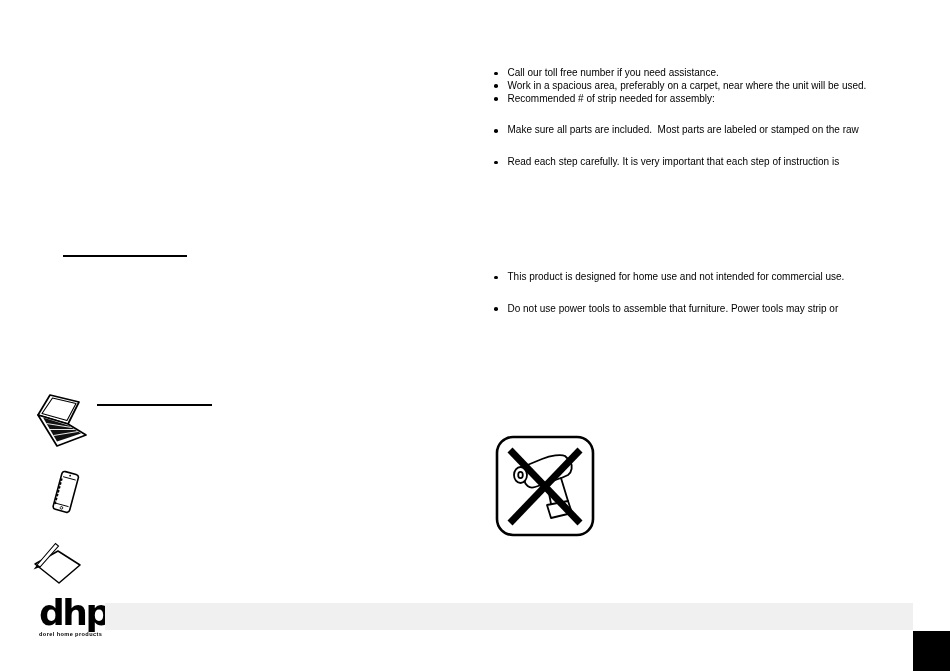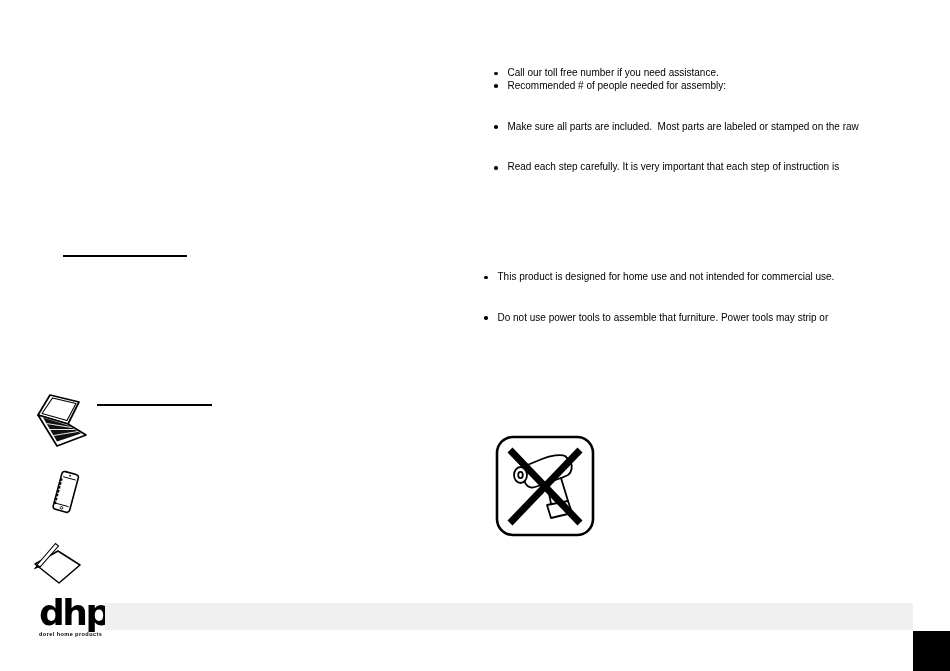--- a/index.html
+++ b/index.html
@@ -6,23 +6,23 @@
   #page{
     position:relative;width:950px;height:671px;background:#ffffff;
     overflow:hidden;font-family:"Liberation Sans",sans-serif;color:#000;
   }
   
   .bullets{position:absolute;margin:0;padding:0;list-style:none;
     font-size:10px;line-height:12.8px;color:#000;}
   .bullets li{position:relative;padding-left:14.5px;white-space:pre;}
   .bullets li::before{content:"";position:absolute;left:1px;top:4.7px;
     width:3.6px;height:3.6px;border-radius:50%;background:#000;}
-  .gap{margin-top:28px;}
+  .gap{margin-top:19px;}
   #tips-list{left:493px;top:67px;width:450px;}
-  #safety-list{left:483px;top:271px;width:450px;}
+  #safety-list{left:493px;top:271px;width:450px;}
   
   .underline{position:absolute;background:#000;}
   #underline-1{left:63px;top:255px;width:124px;height:2px;}
   #underline-2{left:97px;top:404px;width:115px;height:2px;}
   
   .icon{position:absolute;}
   #laptop{left:34px;top:394px;width:56px;height:56px;}
   #phone{left:52px;top:470px;width:28px;height:46px;}
   #paper{left:31px;top:540px;width:54px;height:48px;}
   #nodrill{left:495px;top:435px;width:100px;height:102px;}
@@ -38,21 +38,22 @@
   #corner-block{position:absolute;left:913px;top:631px;width:37px;height:40px;
     background:#000;}
 </style>
 </head>
 <body>
 
 <div id="page">
 
   <ul id="tips-list" class="bullets">
     <li>Call our toll free number if you need assistance.</li>
-    <li>Recommended # of people needed for assembly:</li>
+    <li>Work in a spacious area, preferably on a carpet, near where the unit will be used.</li>
+    <li>Recommended # of strip needed for assembly:</li>
     <li class="gap">Make sure all parts are included.  Most parts are labeled or stamped on the raw</li>
     <li class="gap">Read each step carefully. It is very important that each step of instruction is</li>
   </ul>
 
   <ul id="safety-list" class="bullets">
     <li>This product is designed for home use and not intended for commercial use.</li>
     <li class="gap">Do not use power tools to assemble that furniture. Power tools may strip or</li>
   </ul>
 
   <div id="underline-1" class="underline"></div>

